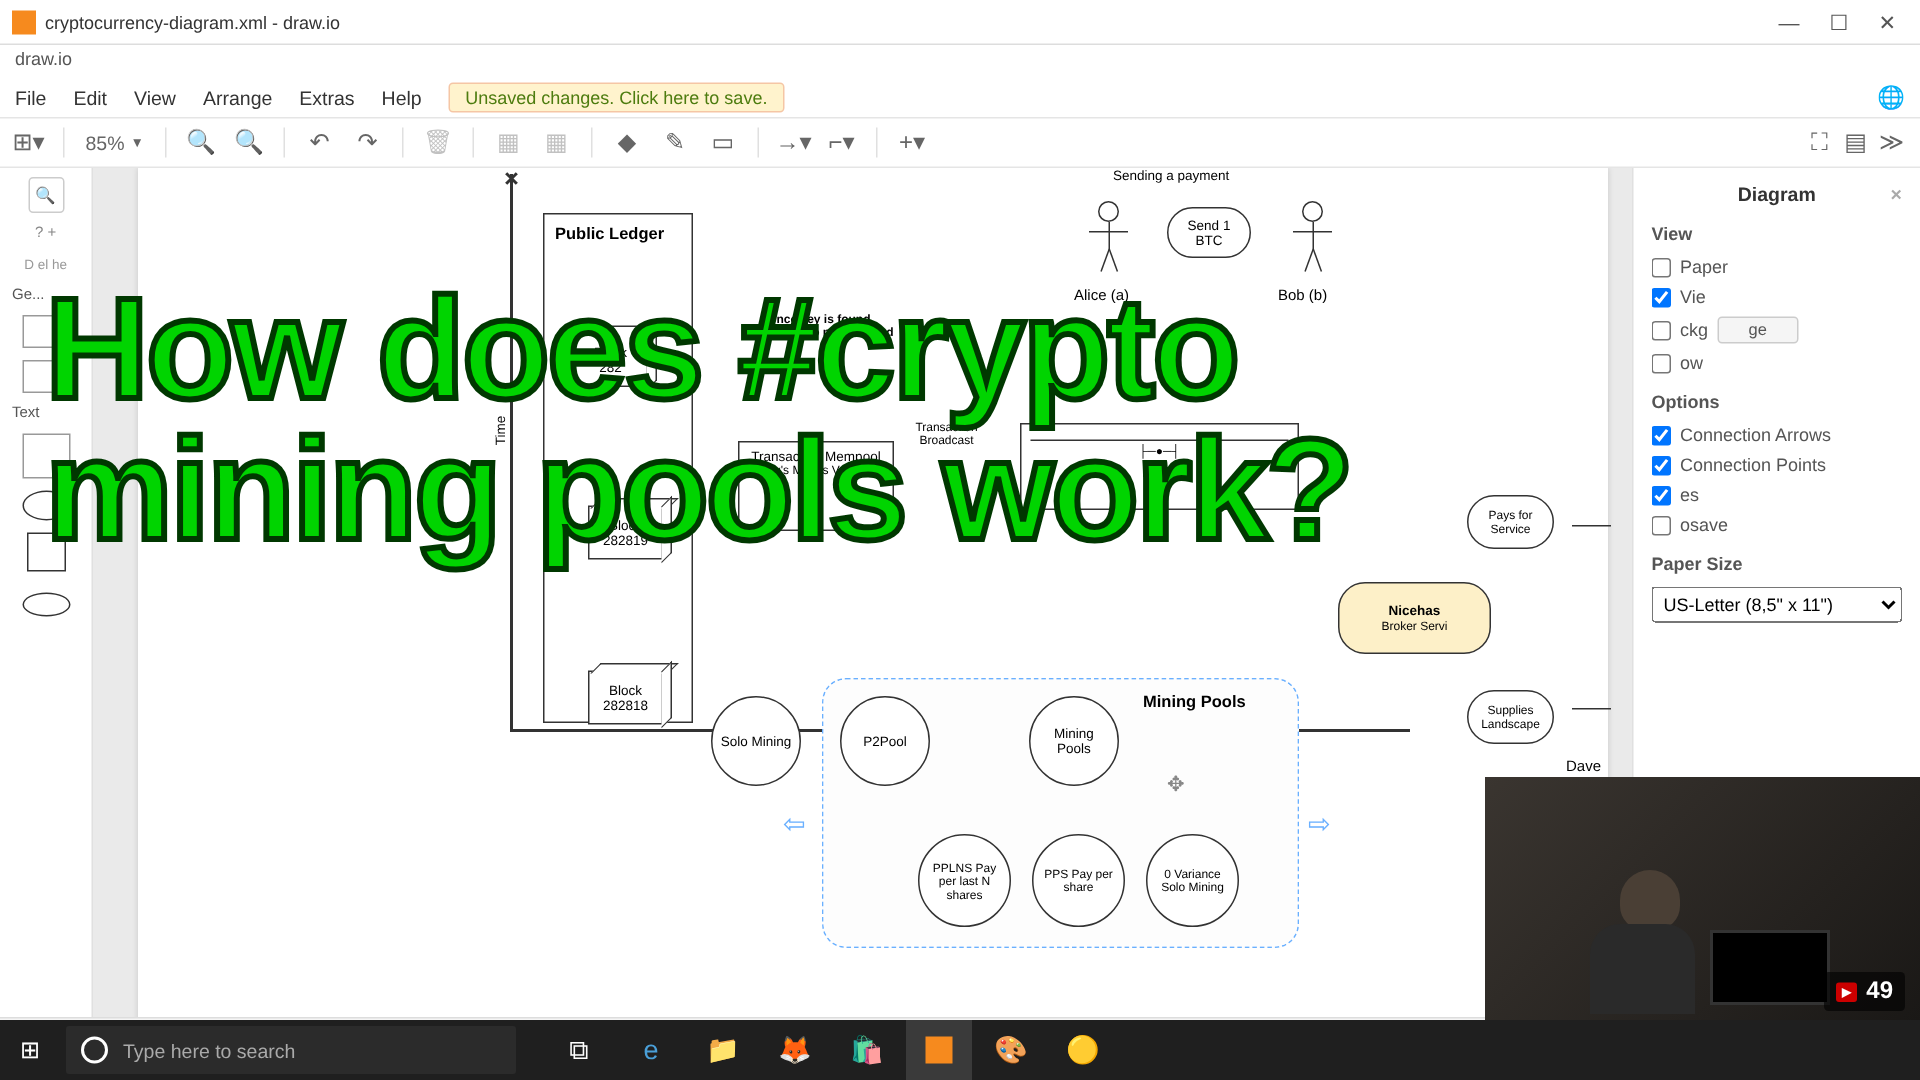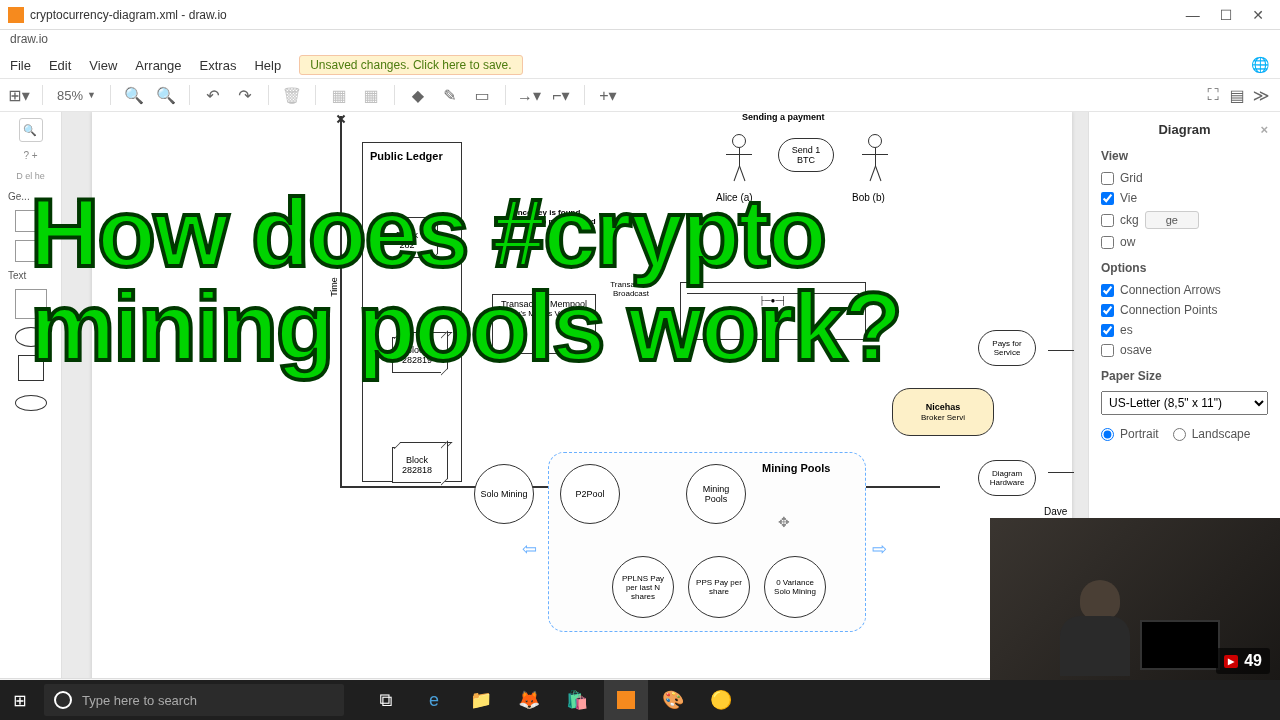--- a/index.html
+++ b/index.html
@@ -197,21 +197,21 @@
           <span>282818</span>
         </div>
 
       <div class="box" style="left:400px;top:182px;width:104px;height:60px;text-align:center;font-size:9px;padding:4px">
         <div style="font-size:9px">Transaction Mempool</div>
         <div style="font-size:8px;">n Tx's Miners Validate</div>
       </div>
       <div class="lbl" style="left:400px;top:96px;width:110px;font-size:8px;font-weight:bold">Once key is found, broadcast to network and</div>
       <div class="lbl" style="left:504px;top:168px;width:70px;font-size:8px;font-weight:normal">Transaction Broadcast</div>
 
-      <div class="lbl" style="left:650px;top:0px;font-size:9px;font-weight:bold">Sending a payment</div>
+      <div class="lbl" style="left:650px;top:0px;font-size:9px;font-weight:normal">Sending a payment</div>
       <div class="stick" style="left:632px;top:22px">
           <div class="head"></div>
           <div class="body"></div>
           <div class="arms"></div>
           <div class="leg1"></div>
           <div class="leg2"></div>
         </div>
       <div class="lbl" style="left:624px;top:80px">Alice (a)</div>
       <div class="cloud" style="left:686px;top:26px;width:56px;height:34px">Send 1 BTC</div>
       <div class="stick" style="left:768px;top:22px">
@@ -236,40 +236,40 @@
 
       <div class="circ" style="left:520px;top:444px;width:62px;height:62px;font-size:8px">PPLNS Pay per last N shares</div>
       <div class="circ" style="left:596px;top:444px;width:62px;height:62px;font-size:8px">PPS Pay per share</div>
       <div class="circ" style="left:672px;top:444px;width:62px;height:62px;font-size:8px">0 Variance Solo Mining</div>
       <div style="position:absolute;left:686px;top:402px;font-size:14px;color:#888">✥</div>
 
       <div class="cloud" style="left:800px;top:276px;width:102px;height:48px;background:#fdf0c8">
         <div><b>Nicehas</b><br><span style="font-size:8px">Broker Servi</span></div>
       </div>
       <div class="cloud" style="left:886px;top:218px;width:58px;height:36px;font-size:8px">Pays for Service</div>
-      <div class="cloud" style="left:886px;top:348px;width:58px;height:36px;font-size:8px">Diagram Hardware</div>
+      <div class="cloud" style="left:886px;top:348px;width:58px;height:36px;font-size:8px">Supplies Landscape</div>
       <div class="stick" style="left:954px;top:218px">
           <div class="arms"></div>
         </div>
       <div class="stick" style="left:954px;top:340px">
           <div class="arms"></div>
         </div>
       <div class="lbl" style="left:952px;top:394px">Dave</div>
 
       <div style="position:absolute;left:430px;top:426px;color:#6ab0ff;font-size:18px">⇦</div>
       <div style="position:absolute;left:780px;top:426px;color:#6ab0ff;font-size:18px">⇨</div>
     </div>
   </div>
 
   <div class="panel">
     <h3><span>Diagram</span><span class="close-p">×</span></h3>
     <h4>View</h4>
     <label>
         <input type="checkbox" style=""> 
-        <span>Grid</span>
+        <span>Paper</span>
       </label>
     <label>
         <input type="checkbox" checked="" style=""> 
         <span>Vie</span>
       </label>
     <label>
         <input type="checkbox" style=""> 
         <span>ckg</span> 
         <span class="btn">ge</span>
       </label>
@@ -291,30 +291,20 @@
         <input type="checkbox" checked="" style=""> 
         <span>es</span>
       </label>
     <label>
         <input type="checkbox" style=""> 
         <span>osave</span>
       </label>
 
     <h4>Paper Size</h4>
     <select><option>US-Letter (8,5" x 11")</option></select>
-    <div class="radios">
-      <label>
-          <input type="radio" name="orient" checked="" style=""> 
-          <span>Portrait</span>
-        </label>
-      <label>
-          <input type="radio" name="orient" style=""> 
-          <span>Landscape</span>
-        </label>
-    </div>
   </div>
 </div>
 
 <div class="tabs-row">
   <span class="addmore">+ M...</span>
   <span style="width:16px"></span>
   <span style="color:#999">⋮</span>
   <span class="tab">Page-1</span>
   <span class="tab-add">+</span>
 </div>

